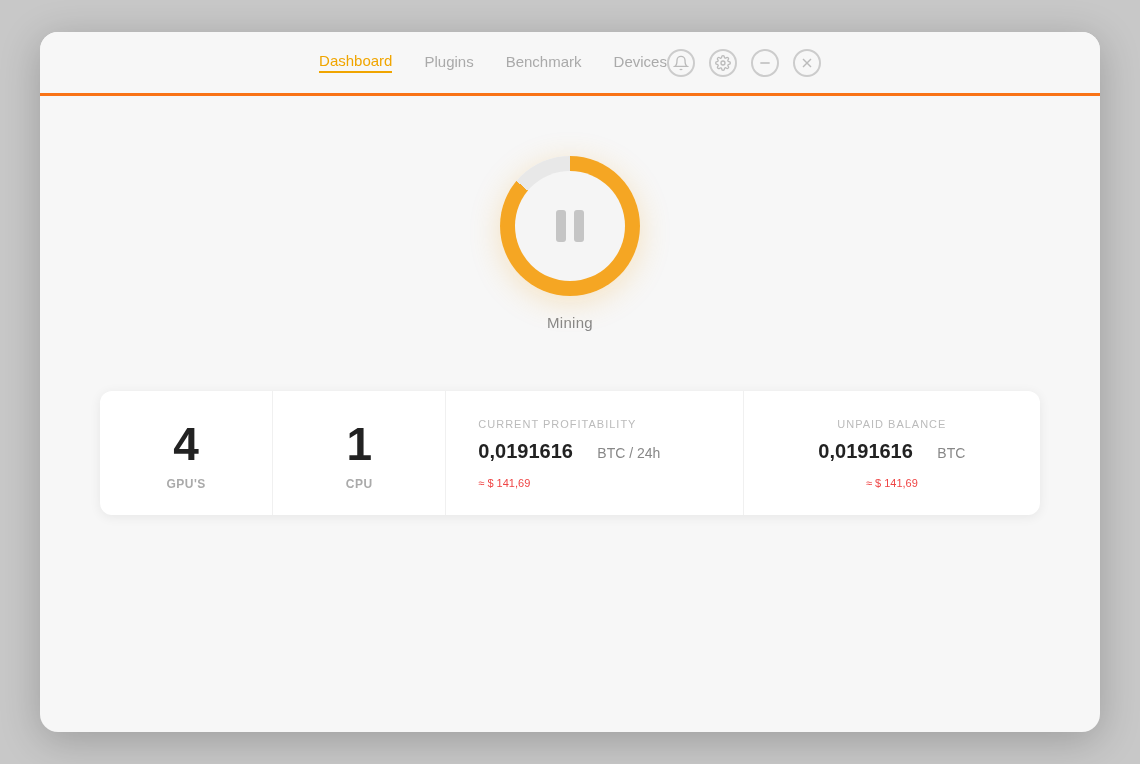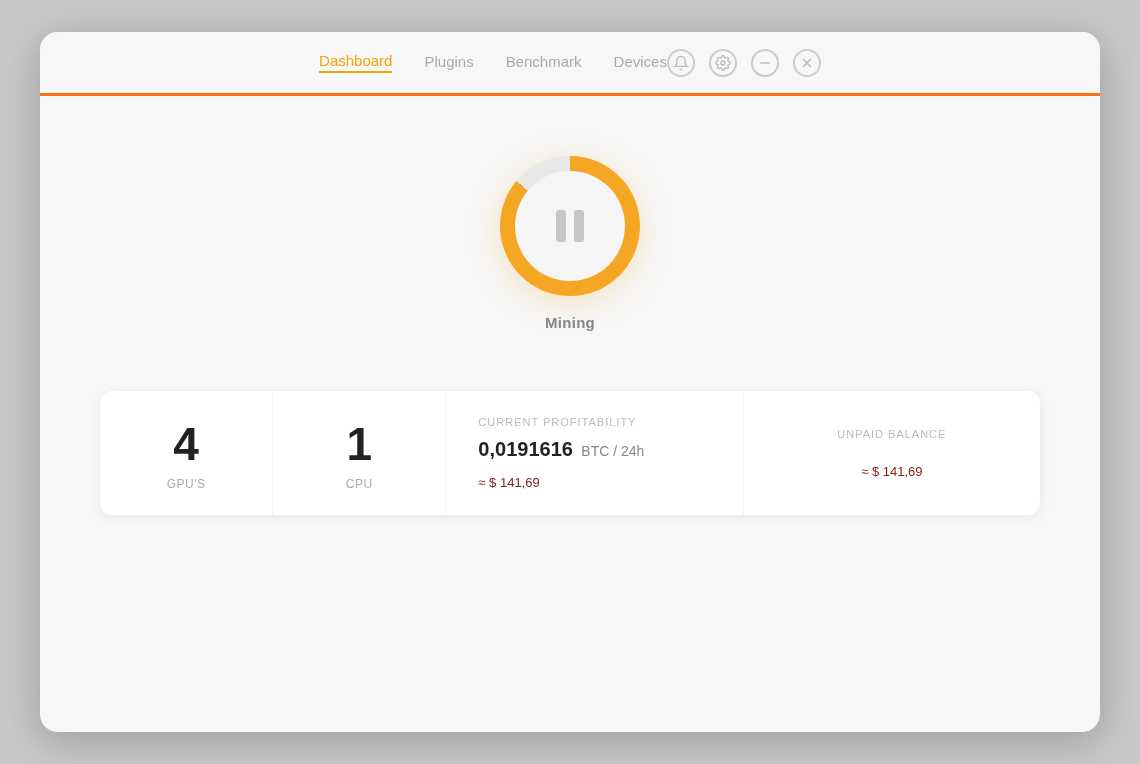--- a/index.html
+++ b/index.html
@@ -136,21 +136,21 @@
       width: 10px;
       height: 32px;
       background: #c5c5c5;
       border-radius: 3px;
     }
 
     .mining-label {
       margin-top: 18px;
       font-size: 15px;
       color: #888;
-      font-weight: 700;
+      font-weight: 400;
       letter-spacing: 0.3px;
     }
 
     
     .stats-row {
       display: flex;
       width: 100%;
       background: #fff;
       border-radius: 12px;
       box-shadow: 0 2px 12px rgba(0,0,0,0.07);
@@ -178,21 +178,21 @@
       color: #222;
       line-height: 1;
     }
 
     .stat-label {
       font-size: 12px;
       color: #aaa;
       margin-top: 10px;
       letter-spacing: 0.5px;
       text-transform: uppercase;
-      font-weight: 400;
+      font-weight: 700;
     }
 
     .stat-card-wide {
       flex: 2;
       padding: 24px 32px;
       display: flex;
       flex-direction: column;
       justify-content: center;
       border-right: 1px solid #f0f0f0;
     }
@@ -215,26 +215,26 @@
       font-size: 20px;
       font-weight: 700;
       color: #222;
       margin-top: 30px;
     }
 
     .stat-unit {
       font-size: 14px;
       font-weight: 400;
       color: #888;
-      margin-left: 4px;
+      margin-left: 20px;
     }
 
     .stat-sub-value {
-      font-size: 13px;
-      color: #7f1d1d;
+      font-size: 11px;
+      color: #ef4444;
       margin-top: 14px;
     }
   </style>
 </head>
 <body>
 
 <div class="app-window">
 
   <div class="title-bar">
     <nav class="nav-items">
@@ -305,19 +305,23 @@
         <div class="stat-title">CURRENT PROFITABILITY</div>
         <div>
           <span class="stat-main-value">0,0191616</span>
           <span class="stat-unit">BTC / 24h</span>
         </div>
         <div class="stat-sub-value">≈ $ 141,69</div>
       </div>
 
       <div class="stat-card-wide">
         <div class="stat-title">UNPAID BALANCE</div>
+        <div>
+          <span class="stat-main-value">0,0191616</span>
+          <span class="stat-unit">BTC</span>
+        </div>
         <div class="stat-sub-value">≈ $ 141,69</div>
       </div>
 
     </div>
   </div>
 
 </div>
 
 </body></html>

